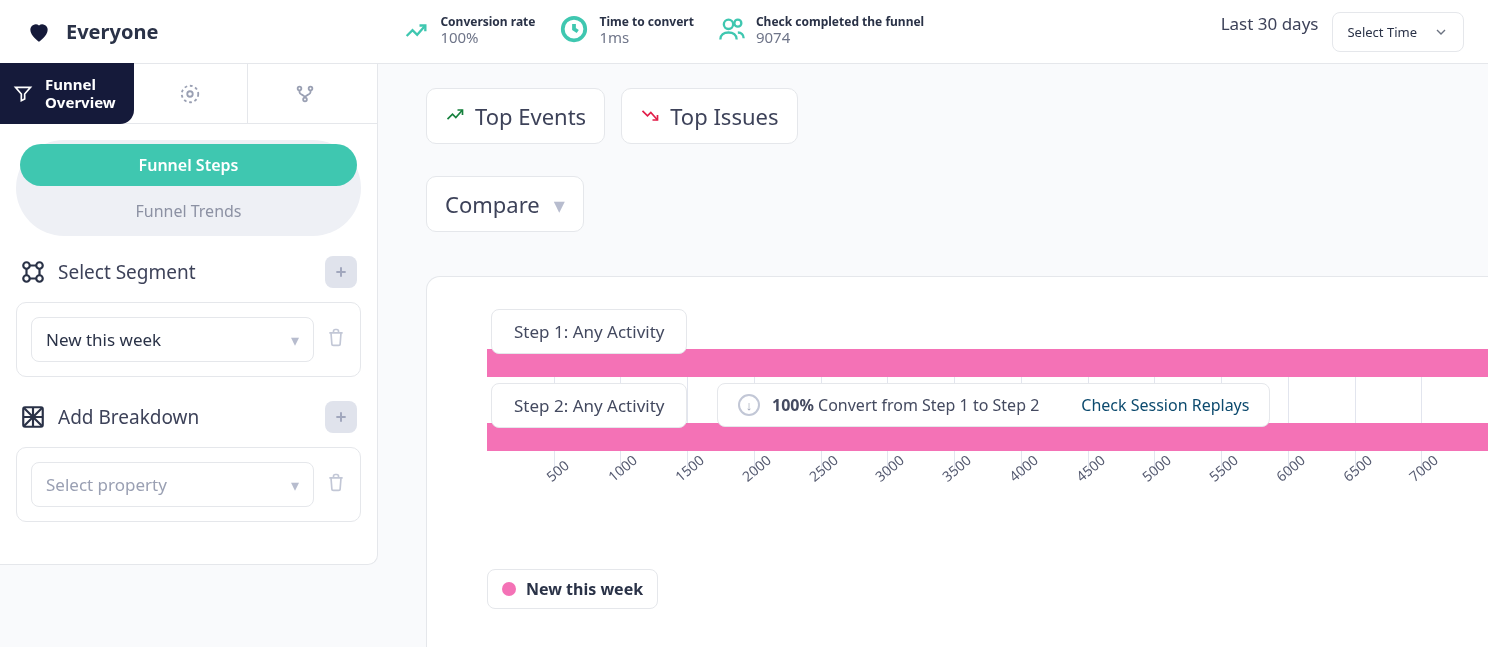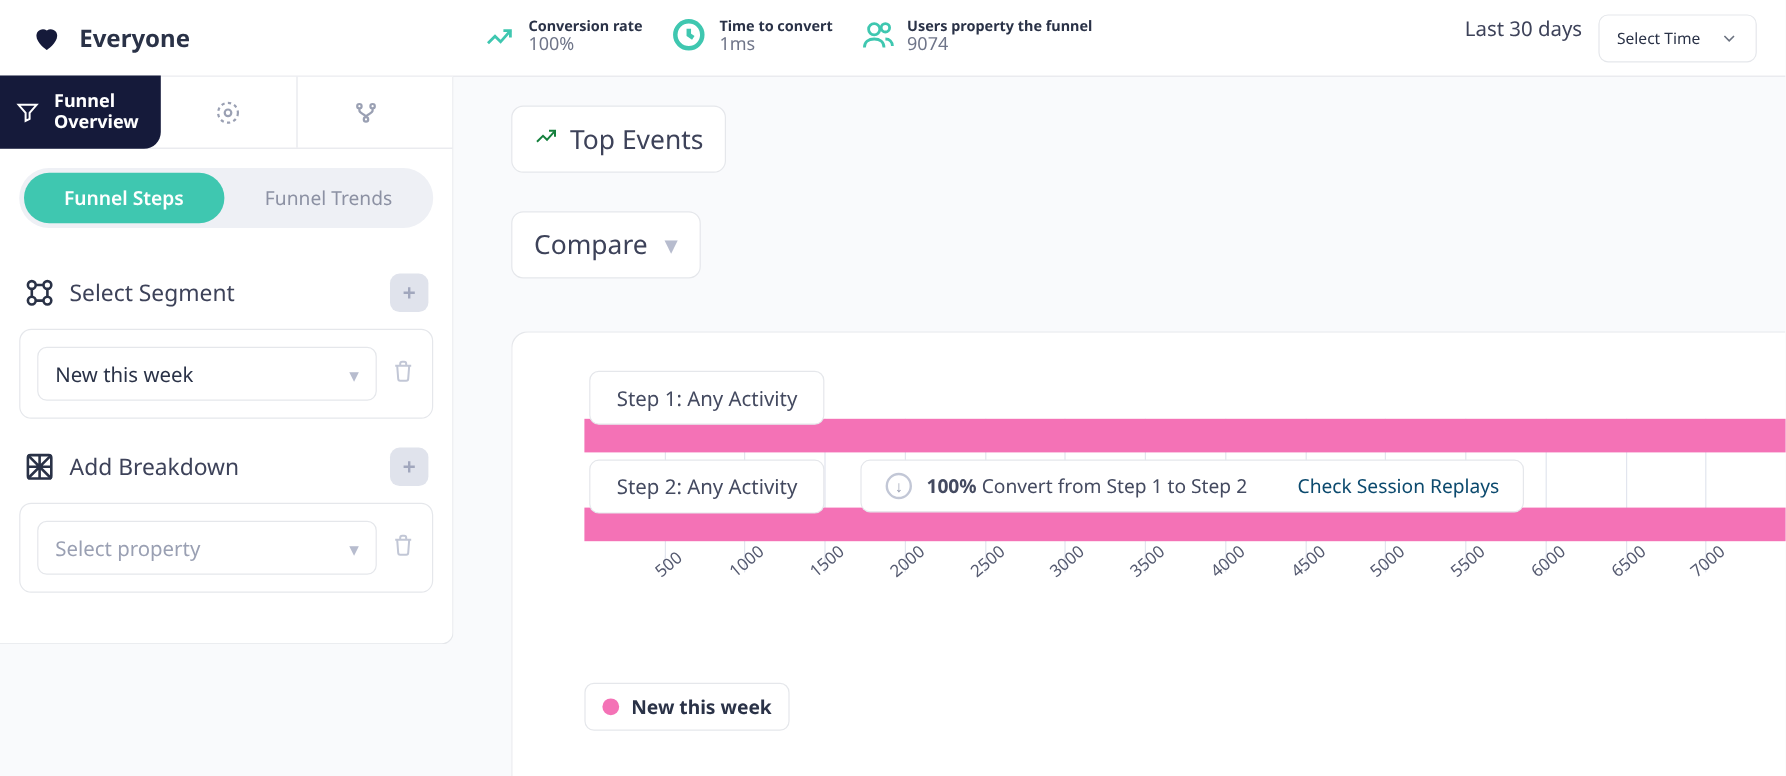--- a/index.html
+++ b/index.html
@@ -139,21 +139,22 @@
   }
   .tab-icon:last-child{border-right:none;}
 
   .side-body{padding:16px 16px 0 16px;}
   .pill-row{
     display:flex;
     background:#eef0f5;
     border-radius:999px;
     padding:4px;
     gap:4px;
-    margin-bottom:32px;
+    margin-bottom:14px;
+    flex-direction:column;
   }
   .pill{
     flex:1;
     text-align:center;
     padding:10px 8px;
     border-radius:999px;
     font-size:16px;
     color:#8c91a3;
     cursor:pointer;
   }
@@ -382,21 +383,21 @@
     <div class="metric">
       <span class="icon">
         <svg width="28" height="28" viewBox="0 0 24 24" fill="none" stroke="currentColor" stroke-width="2">
             <circle cx="9" cy="8" r="4"></circle>
             <path d="M2 21c0-4 3-6 7-6s7 2 7 6"></path>
             <circle cx="17" cy="7" r="3"></circle>
             <path d="M22 20c0-3-2-5-5-5"></path>
           </svg>
       </span>
       <div>
-        <div class="label">Users property the funnel</div>
+        <div class="label">Check completed the funnel</div>
         <div class="value">9074</div>
       </div>
     </div>
   </div>
 
   <div class="spacer"></div>
   <div class="time-group">
     <div class="time-label">Last 30 days</div>
     <div class="select-time">
       <span>Select Time</span>
@@ -498,20 +499,29 @@
   <div class="main">
     <div class="btn-row">
       <div class="btn">
         <span class="ico-green">
           <svg width="20" height="20" viewBox="0 0 24 24" fill="none" stroke="currentColor" stroke-width="2">
               <path d="M3 17l6-6 4 4 8-9"></path>
               <path d="M15 6h6v6"></path>
             </svg>
         </span>
         <span>Top Events</span>
+      </div>
+      <div class="btn">
+        <span class="ico-red">
+          <svg width="20" height="20" viewBox="0 0 24 24" fill="none" stroke="currentColor" stroke-width="2">
+              <path d="M3 7l6 6 4-4 8 9"></path>
+              <path d="M15 18h6v-6"></path>
+            </svg>
+        </span>
+        <span>Top Issues</span>
       </div>
       <div style="flex-basis:100%;height:0;"></div>
       <div class="btn">
         <span>Compare</span>
         <span class="caret">▾</span>
       </div>
     </div>
 
     <div class="chart-wrap">
       <div class="chart" id="chart">

